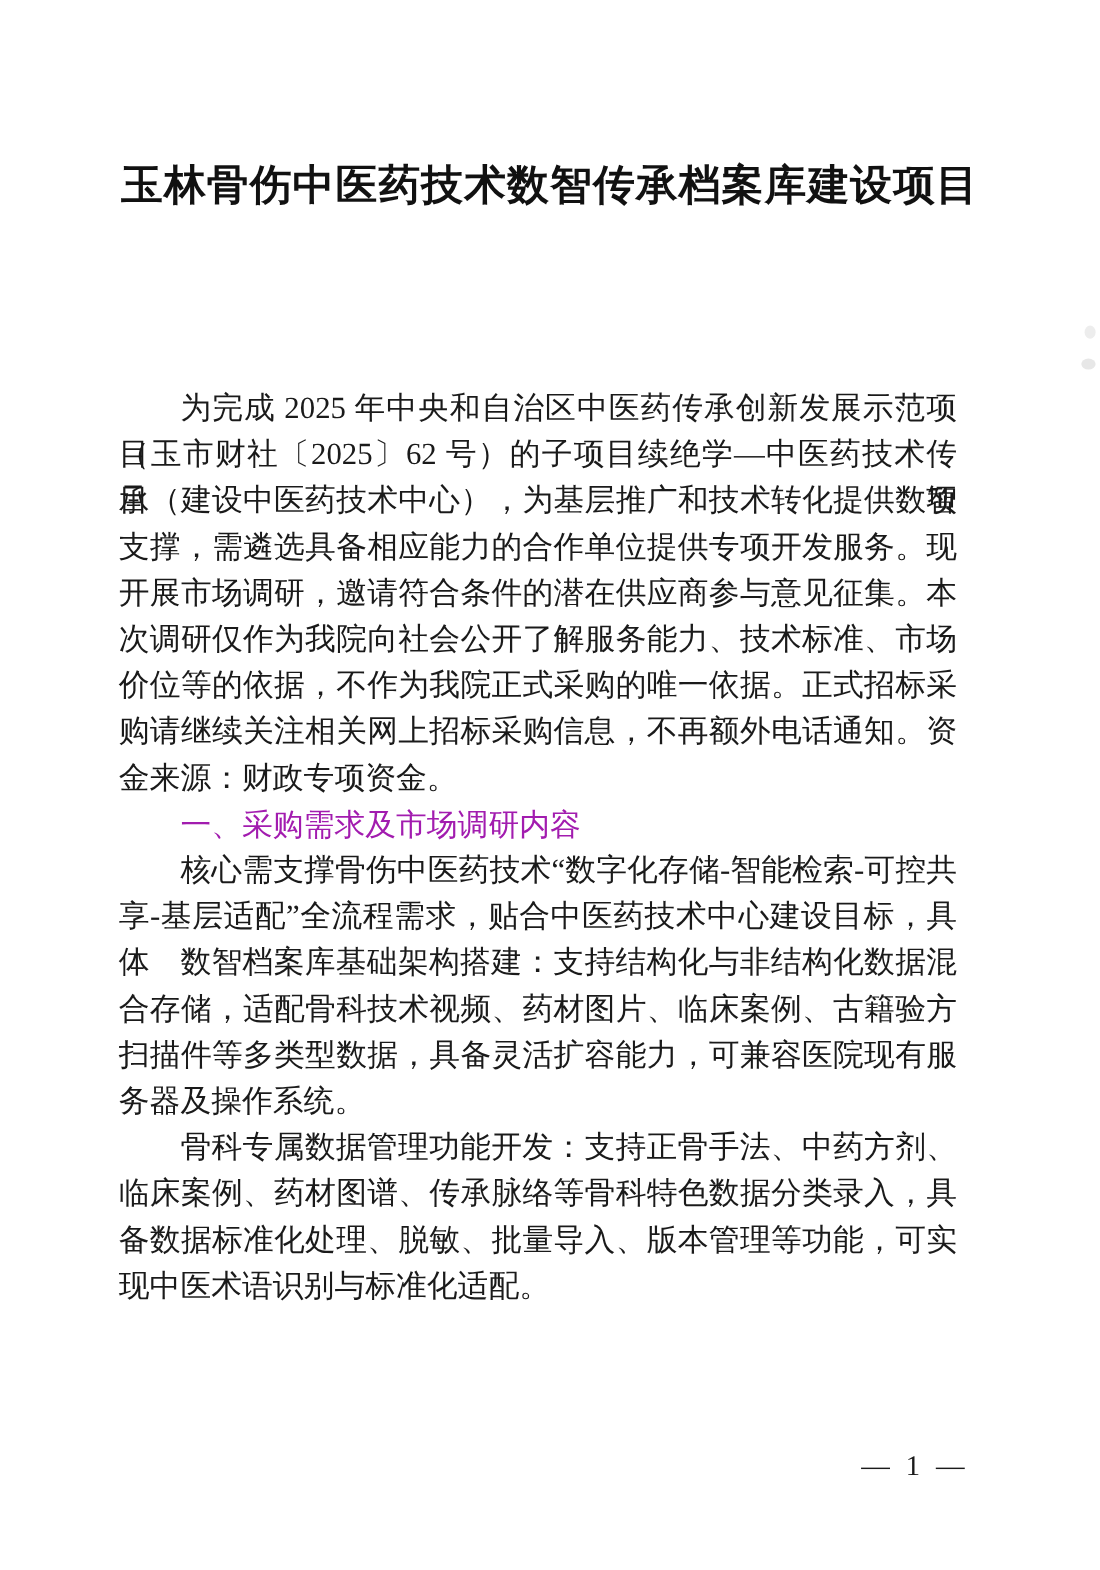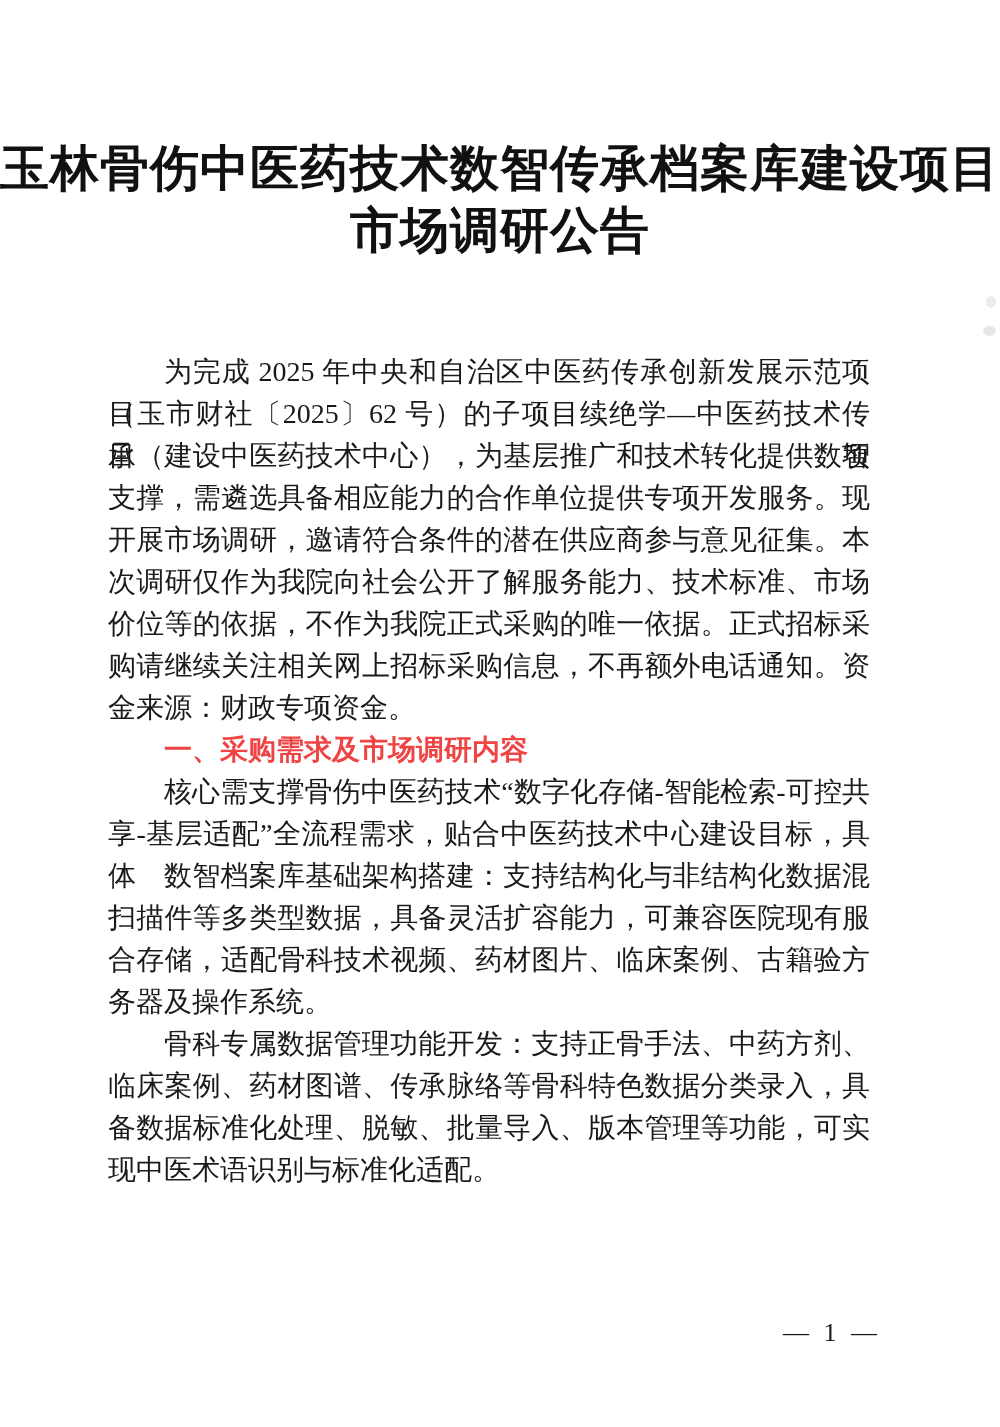--- a/index.html
+++ b/index.html
@@ -17,21 +17,21 @@
     font-family: "Liberation Serif", "DejaVu Serif", serif;
   }
   .title-block {
     position: absolute;
     top: 138px;
     left: 0;
     right: 0;
     text-align: center;
   }
   .title-line {
-    font-size: 49px;
+    font-size: 38px;
     line-height: 62px;
     font-weight: 700;
     letter-spacing: 1px;
     color: #111111;
     font-family: "Liberation Serif", "DejaVu Serif", serif;
   }
   .document-body {
     position: absolute;
     top: 311px;
     left: 108px;
@@ -47,23 +47,23 @@
   }
   .line.justify {
     white-space: normal;
     text-align: justify;
     text-align-last: justify;
   }
   .line.indent {
     text-indent: 56px;
   }
   .paragraph.heading .line {
-    font-weight: 700;
+    font-weight: 400;
     font-family: "Liberation Sans", "DejaVu Sans", sans-serif;
-    color: #ef4444;
+    color: #a21caf;
   }
   .page-number {
     position: absolute;
     top: 1318px;
     left: 772px;
     width: 120px;
     text-align: center;
     font-size: 26px;
     line-height: 30px;
     letter-spacing: 4px;
@@ -83,21 +83,20 @@
     background: #e7e7e7;
   }
 </style>
 </head>
 <body>
 
 <div class="page">
 
   <div class="title-block">
     <div class="title-line">玉林骨伤中医药技术数智传承档案库建设项目</div>
-    <div class="title-line">市场调研公告</div>
   </div>
 
   <div class="document-body">
 
   <div class="paragraph body">
         <div class="line justify indent">为完成 2025 年中央和自治区中医药传承创新发展示范项目</div>
         <div class="line justify">（玉市财社〔2025〕62 号）的子项目续绝学—中医药技术传承项</div>
         <div class="line justify">目（建设中医药技术中心），为基层推广和技术转化提供数智</div>
         <div class="line justify">支撑，需遴选具备相应能力的合作单位提供专项开发服务。现</div>
         <div class="line justify">开展市场调研，邀请符合条件的潜在供应商参与意见征集。本</div>
@@ -108,22 +107,22 @@
       </div>
       <div class="paragraph heading">
         <div class="line indent">一、采购需求及市场调研内容</div>
       </div>
       <div class="paragraph body">
         <div class="line justify indent">核心需支撑骨伤中医药技术“数字化存储-智能检索-可控共</div>
         <div class="line justify">享-基层适配”全流程需求，贴合中医药技术中心建设目标，具体</div>
       </div>
       <div class="paragraph body">
         <div class="line justify indent">数智档案库基础架构搭建：支持结构化与非结构化数据混</div>
+        <div class="line justify">合存储，适配骨科技术视频、药材图片、临床案例、古籍验方</div>
         <div class="line justify">扫描件等多类型数据，具备灵活扩容能力，可兼容医院现有服</div>
-        <div class="line justify">合存储，适配骨科技术视频、药材图片、临床案例、古籍验方</div>
         <div class="line">务器及操作系统。</div>
       </div>
       <div class="paragraph body">
         <div class="line justify indent">骨科专属数据管理功能开发：支持正骨手法、中药方剂、</div>
         <div class="line justify">临床案例、药材图谱、传承脉络等骨科特色数据分类录入，具</div>
         <div class="line justify">备数据标准化处理、脱敏、批量导入、版本管理等功能，可实</div>
         <div class="line">现中医术语识别与标准化适配。</div>
       </div>
     </div>
 

